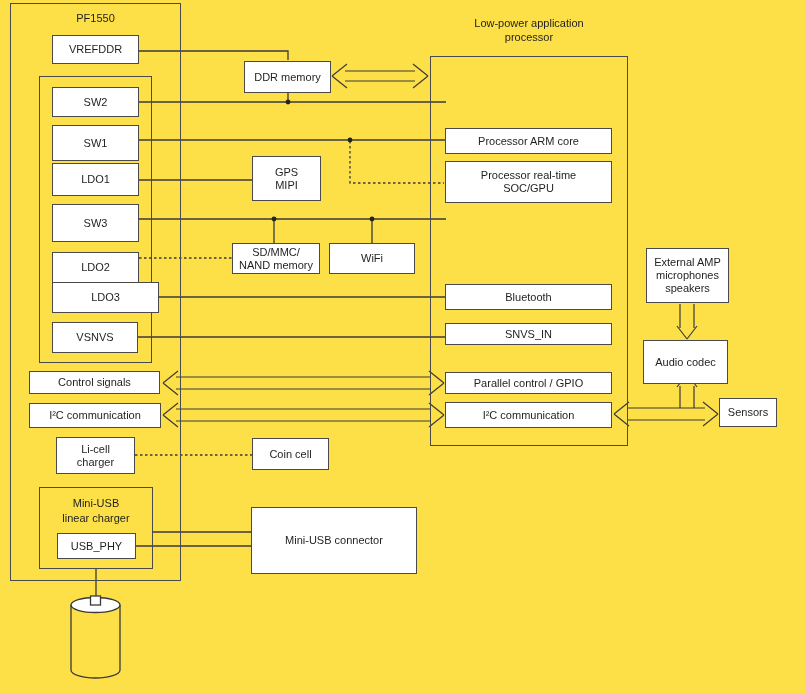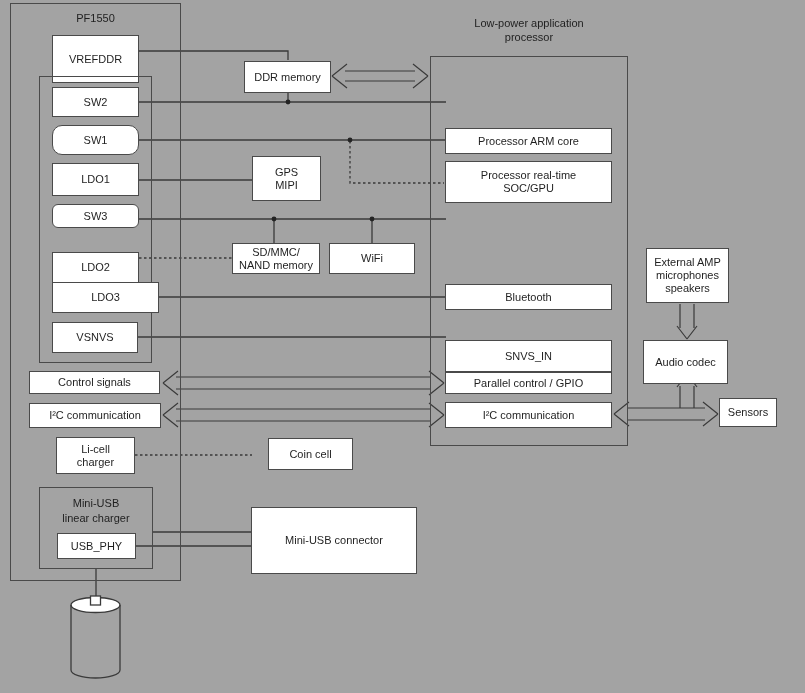--- a/index.html
+++ b/index.html
@@ -1,17 +1,17 @@
 <!DOCTYPE html>
 <html><head>
 <meta charset="utf-8">
 <style>
   html,body{margin:0;padding:0;background:#ffffff;}
   .canvas{
-    position:relative;width:805px;height:693px;background:#a3a3a3;
+    position:relative;width:805px;height:693px;background:#fde047;
     font-family:"Liberation Sans",sans-serif;color:#1f1f1f;overflow:hidden;
   }
   .layer{position:absolute;left:0;top:0;}
   .box{
     position:absolute;box-sizing:border-box;background:#ffffff;
     border:1.4px solid #4a4a4a;
     display:flex;align-items:center;justify-content:center;
     text-align:center;font-size:11px;line-height:13px;white-space:pre-line;
   }
   .container{
@@ -99,58 +99,58 @@
     <g>
       <ellipse cx="95.5" cy="605" rx="24.5" ry="7.5" fill="#ffffff" stroke="#3a3a3a" stroke-width="1.3"></ellipse>
       <path d="M71 605 V670 A24.5 8 0 0 0 120 670 V605" fill="none" stroke="#3a3a3a" stroke-width="1.3"></path>
       <rect x="90.5" y="596" width="10" height="9" fill="#ffffff" stroke="#3a3a3a" stroke-width="1.3"></rect>
     </g>
   </svg>
 
   <div class="container" style="left:10px;top:3px;width:171px;height:578px;"></div>
   <div class="lbl" style="left:10px;top:11px;width:171px;">PF1550</div>
 
-  <div class="box" style="left:52px;top:35px;width:87px;height:48px;">VREFDDR</div>
+  <div class="box" style="left:52px;top:35px;width:87px;height:29px;">VREFDDR</div>
 
   <div class="container" style="left:39px;top:76px;width:113px;height:287px;"></div>
   <div class="box" style="left:52px;top:87px;width:87px;height:30px;text-align:right;">SW2</div>
-  <div class="box" style="left:52px;top:125px;width:87px;height:30px;border-radius:10px;">SW1</div>
+  <div class="box" style="left:52px;top:125px;width:87px;height:36px;">SW1</div>
   <div class="box" style="left:52px;top:163px;width:87px;height:33px;">LDO1</div>
-  <div class="box" style="left:52px;top:204px;width:87px;height:24px;border-radius:6px;">SW3</div>
+  <div class="box" style="left:52px;top:204px;width:87px;height:38px;">SW3</div>
   <div class="box" style="left:52px;top:252px;width:87px;height:31px;">LDO2</div>
   <div class="box" style="left:52px;top:282px;width:107px;height:31px;">LDO3</div>
   <div class="box" style="left:52px;top:322px;width:86px;height:31px;">VSNVS</div>
 
   <div class="box" style="left:29px;top:371px;width:131px;height:23px;">Control signals</div>
   <div class="box" style="left:29px;top:403px;width:132px;height:25px;">I²C communication</div>
   <div class="box" style="left:56px;top:437px;width:79px;height:37px;">Li-cell
 charger</div>
 
   <div class="container" style="left:39px;top:487px;width:114px;height:82px;"></div>
   <div class="lbl" style="left:39px;top:496px;width:114px;line-height:15px;">Mini-USB
 linear charger</div>
   <div class="box" style="left:57px;top:533px;width:79px;height:26px;">USB_PHY</div>
 
   <div class="box" style="left:244px;top:61px;width:87px;height:32px;">DDR memory</div>
   <div class="box" style="left:252px;top:156px;width:69px;height:45px;">GPS
 MIPI</div>
   <div class="box" style="left:232px;top:243px;width:88px;height:31px;">SD/MMC/
 NAND memory</div>
   <div class="box" style="left:329px;top:243px;width:86px;height:31px;">WiFi</div>
-  <div class="box" style="left:268px;top:438px;width:85px;height:32px;">Coin cell</div>
+  <div class="box" style="left:252px;top:438px;width:77px;height:32px;">Coin cell</div>
   <div class="box" style="left:251px;top:507px;width:166px;height:67px;">Mini-USB connector</div>
 
   <div class="lbl" style="left:430px;top:16px;width:198px;">Low-power application
 processor</div>
   <div class="container" style="left:430px;top:56px;width:198px;height:390px;"></div>
   <div class="box" style="left:445px;top:128px;width:167px;height:26px;">Processor ARM core</div>
   <div class="box" style="left:445px;top:161px;width:167px;height:42px;">Processor real-time
 SOC/GPU</div>
   <div class="box" style="left:445px;top:284px;width:167px;height:26px;">Bluetooth</div>
-  <div class="box" style="left:445px;top:323px;width:167px;height:32px;margin-top:17px;">SNVS_IN</div>
+  <div class="box" style="left:445px;top:323px;width:167px;height:22px;">SNVS_IN</div>
   <div class="box" style="left:445px;top:372px;width:167px;height:22px;">Parallel control / GPIO</div>
   <div class="box" style="left:445px;top:402px;width:167px;height:26px;">I²C communication</div>
 
   <div class="box" style="left:646px;top:248px;width:83px;height:55px;">External AMP
 microphones
 speakers</div>
   <div class="box" style="left:643px;top:340px;width:85px;height:44px;">Audio codec</div>
   <div class="box" style="left:719px;top:398px;width:58px;height:29px;">Sensors</div>
 
 </div>

